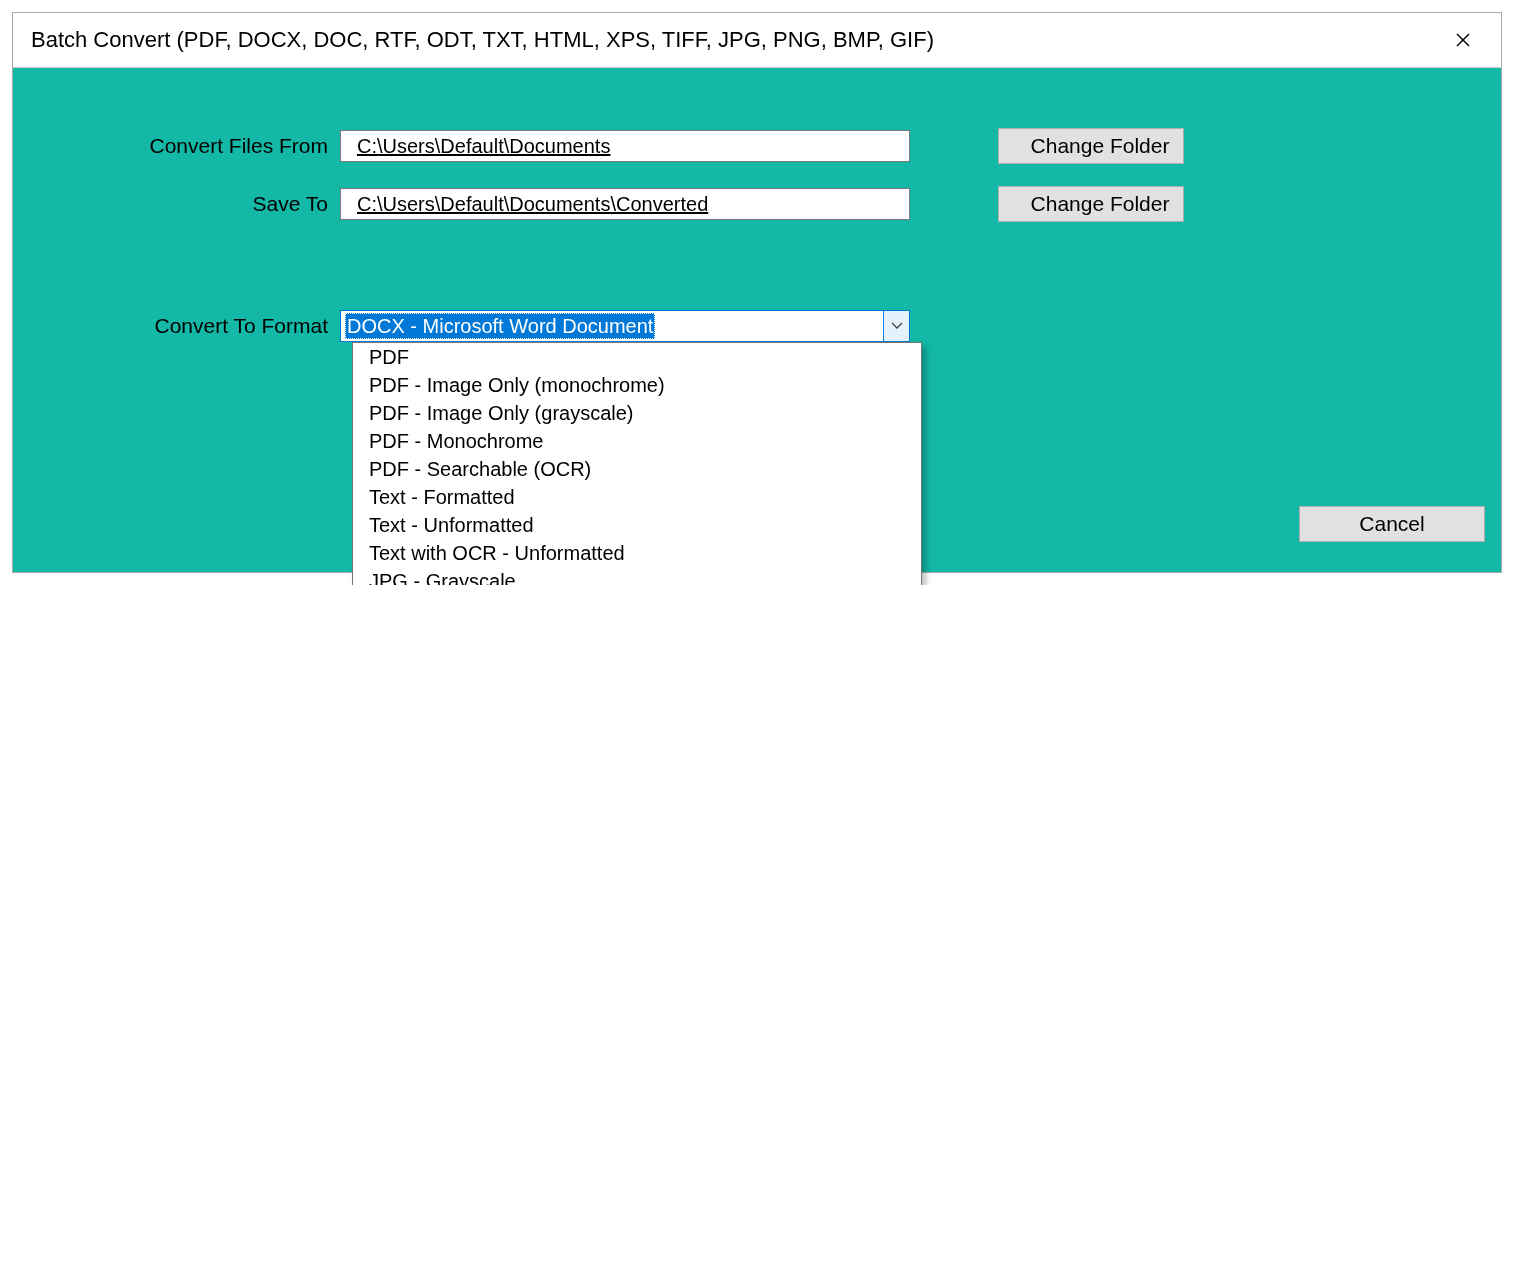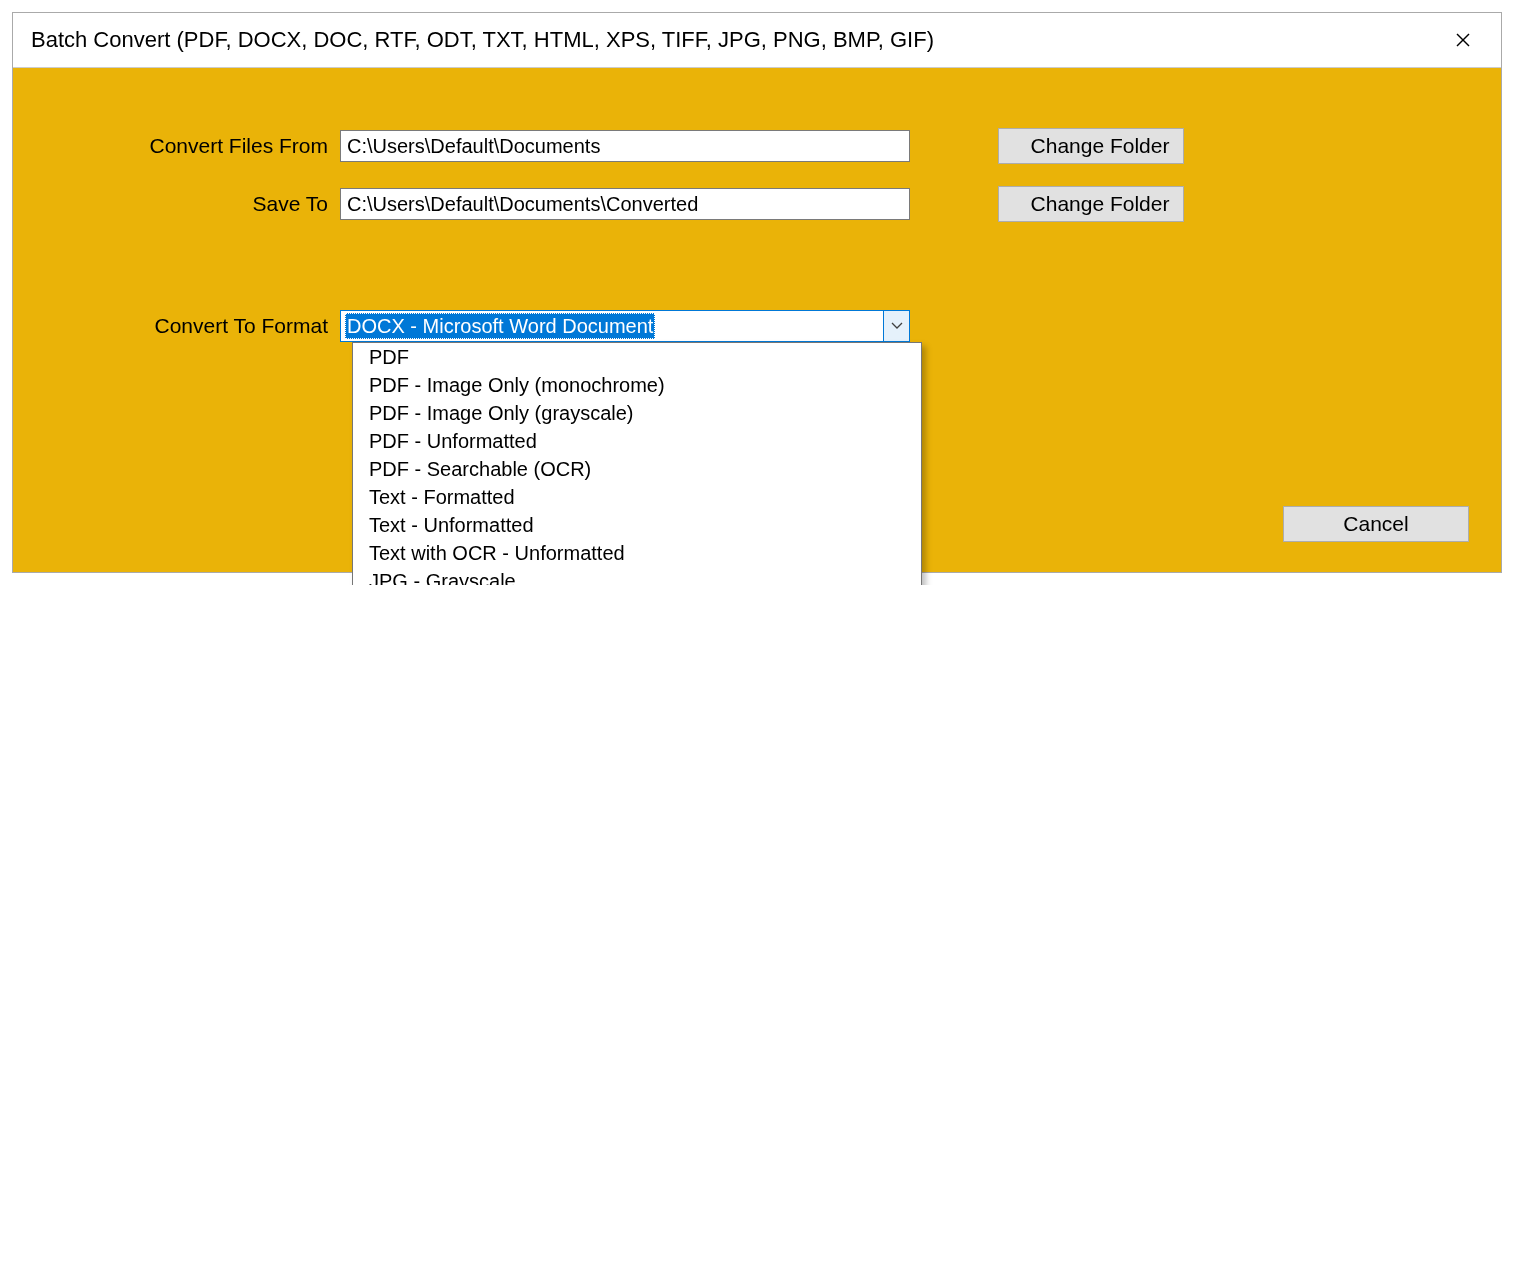--- a/index.html
+++ b/index.html
@@ -35,21 +35,21 @@
       width: 40px;
       height: 30px;
       display: flex;
       align-items: center;
       justify-content: center;
       font-size: 22px;
       cursor: pointer;
       font-family: Arial, sans-serif;
     }
     .body-panel {
-      background: #eab308;
+      background: #14b8a6;
       border-top: 1px solid #ccc;
       padding: 60px 22px 42px 22px;
       min-height: 505px;
       position: relative;
     }
     .form-row {
       display: flex;
       align-items: center;
       margin-bottom: 22px;
     }
@@ -58,42 +58,43 @@
       text-align: right;
       padding-right: 12px;
       font-size: 21px;
       color: #000;
     }
     .text-input {
       width: 570px;
       height: 32px;
       border: 1px solid #7a7a7a;
       background: #fff;
-      padding: 0 6px;
+      padding: 0 16px;
       font-size: 20px;
       font-family: inherit;
+      text-decoration: underline;
     }
     .btn {
       height: 36px;
       border: 1px solid #adadad;
       background: #e1e1e1;
       font-size: 21px;
       font-family: inherit;
       cursor: pointer;
       padding: 0 10px;
     }
     .change-folder-btn {
       width: 186px;
       margin-left: 88px;
       padding-left: 28px;
     }
     .cancel-btn {
       width: 186px;
       position: absolute;
-      right: 32px;
+      right: 16px;
       bottom: 30px;
     }
     .format-row {
       margin-top: 88px;
       position: relative;
     }
     .combobox {
       width: 570px;
       height: 32px;
       border: 1px solid #0078d7;
@@ -190,21 +191,21 @@
           <svg viewBox="0 0 12 8">
               <polyline points="1,1 6,6 11,1" fill="none" stroke="#404040" stroke-width="1.3"></polyline>
             </svg>
         </div>
       </div>
 
       <div class="dropdown-list" id="dropdown-list">
           <div class="dropdown-item">PDF</div>
           <div class="dropdown-item">PDF - Image Only (monochrome)</div>
           <div class="dropdown-item">PDF - Image Only (grayscale)</div>
-          <div class="dropdown-item">PDF - Unformatted</div>
+          <div class="dropdown-item">PDF - Monochrome</div>
           <div class="dropdown-item">PDF - Searchable (OCR)</div>
           <div class="dropdown-item">Text - Formatted</div>
           <div class="dropdown-item">Text - Unformatted</div>
           <div class="dropdown-item">Text with OCR - Unformatted</div>
           <div class="dropdown-item">JPG - Grayscale</div>
           <div class="dropdown-item">JPG - Color</div>
           <div class="dropdown-item">TIFF - Monochrome</div>
           <div class="dropdown-item">TIFF - Grayscale</div>
           <div class="dropdown-item">TIFF - Color</div>
           <div class="dropdown-item">PNG - Grayscale</div>

